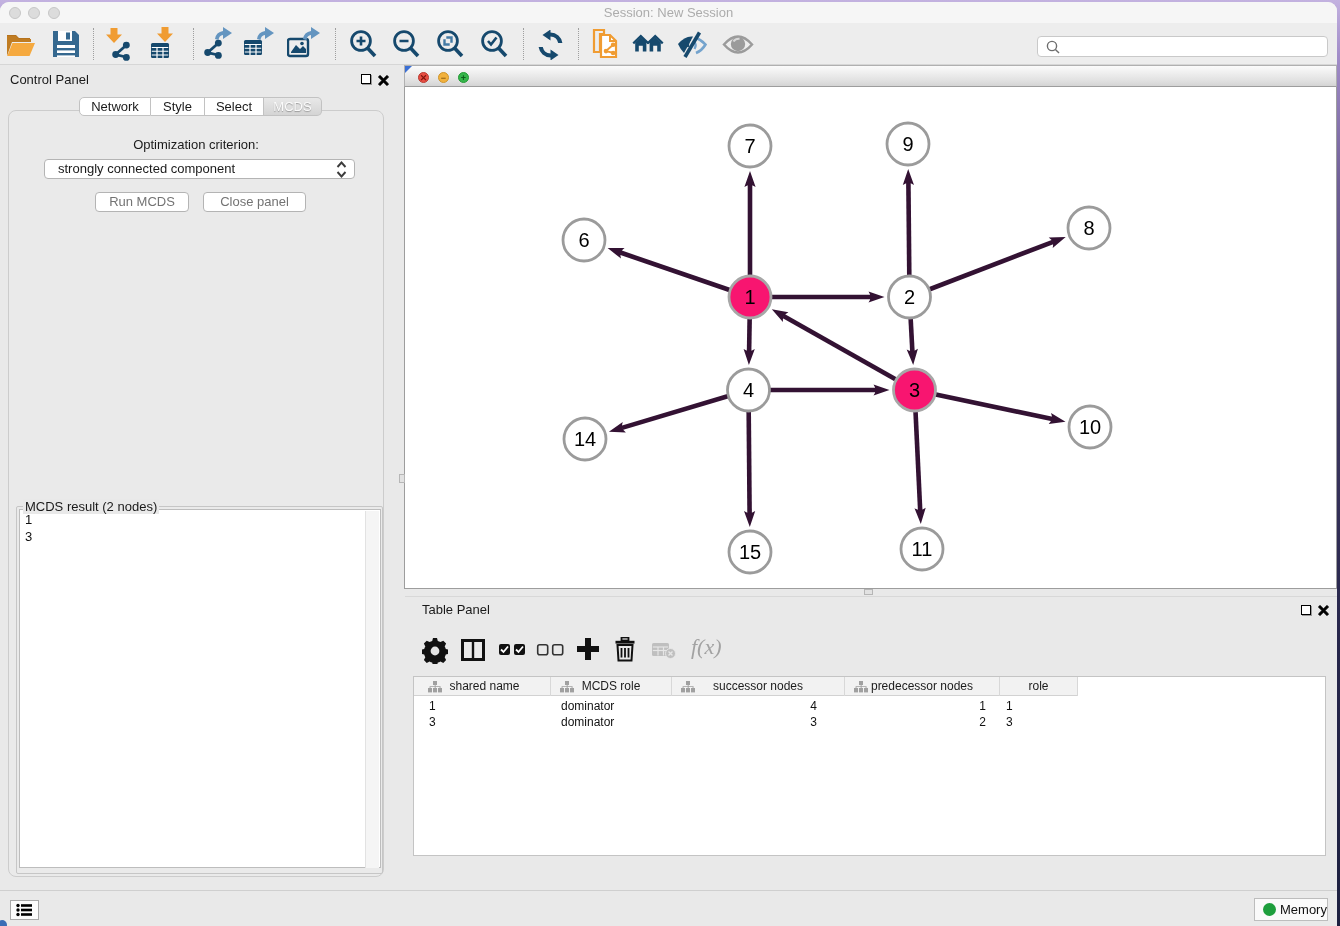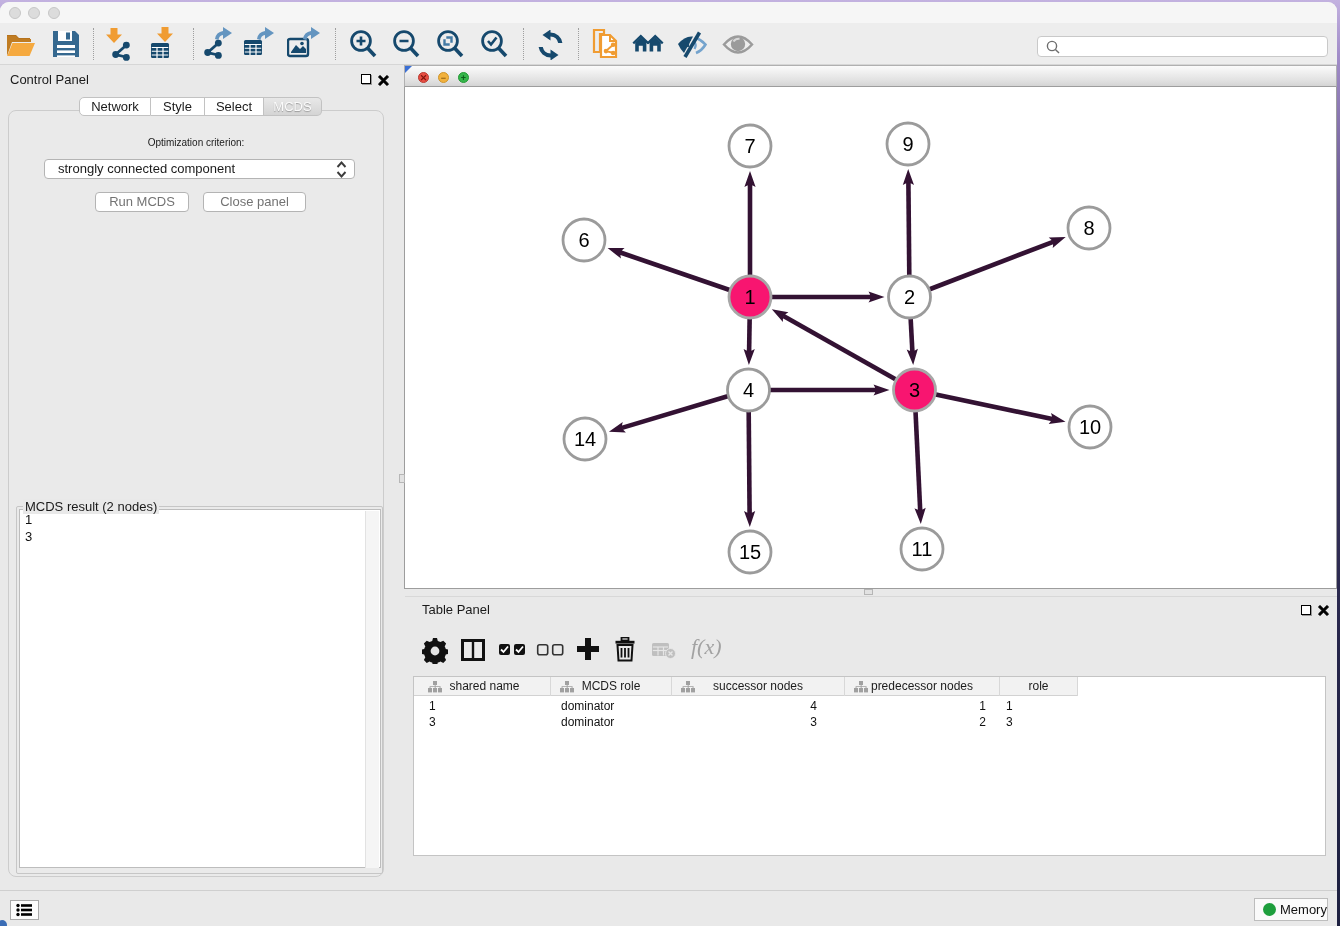--- a/index.html
+++ b/index.html
@@ -22,21 +22,21 @@
 
 #ctrlpanel { position:absolute; left:0; top:64px; width:392px; height:824px; background:#e9e9e9; }
 #cp-title { position:absolute; left:10px; top:6px; font-size:13px; color:#1a1a1a; }
 #cp-float { position:absolute; left:361px; top:8px; width:10px; height:10px; border:1.5px solid #000; background:#fff; box-shadow:1px 1px 0 #9a9a9a;}
 #cp-inner { position:absolute; left:8px; top:44px; width:376px; height:767px; background:#eaeaea; border:1px solid #cccccc; border-radius:8px; }
 .tabrow { position:absolute; display:flex; }
 .tab { height:19px; background:#fff; border:1px solid #c2c2c2; border-left:none; font-size:13px; color:#1a1a1a; text-align:center; line-height:18px; padding:0 0; }
 .tab.first { border-left:1px solid #c2c2c2; border-radius:5px 0 0 5px; }
 .tab.last { border-radius:0 5px 5px 0; }
 .tab.sel { background:linear-gradient(180deg,#e8e8e8,#d4d4d4); color:#fbfbfb; text-shadow:0 1px 1px #9a9a9a; }
-#optlabel { position:absolute; left:0; top:71px; width:392px; text-align:center; font-size:10px; color:#1a1a1a; }
+#optlabel { position:absolute; left:0; top:71px; width:392px; text-align:center; font-size:13px; color:#1a1a1a; }
 #dropdown { position:absolute; left:44px; top:93px; width:311px; height:20px; background:#fff; border:1px solid #b4b4b4; border-radius:4px; font-size:13px; color:#1a1a1a; line-height:18px; padding-left:13px; }
 #dd-arrows { position:absolute; right:7px; top:1px; }
 .btn { position:absolute; height:20px; background:#fff; border:1px solid #b4b4b4; border-radius:4px; font-size:13px; color:#737373; text-align:center; line-height:18px; }
 
 #fieldset { position:absolute; left:16px; top:440px; width:367px; height:368px; border:1px solid #c6c6c6; border-radius:2px; }
 #fs-legend { position:absolute; left:6px; top:-8px; background:#e9e9e9; padding:0 2px; font-size:13px; color:#1a1a1a; }
 #fs-text { position:absolute; left:2px; top:2px; width:362px; height:359px; background:#fff; border:1px solid #bdbdbd; font-size:13px; color:#111; line-height:16.5px; padding:2px 0 0 5px; }
 #fs-sb { position:absolute; right:1px; top:1px; width:14px; height:357px; background:#f5f5f5; border-left:1px solid #e2e2e2; }
 
 #netwin { position:absolute; left:404px; top:63px; width:933px; height:524px; }
@@ -61,20 +61,21 @@
 #listbtn { position:absolute; left:10px; top:9px; width:29px; height:20px; background:#fcfcfc; border:1px solid #a9a9a9; }
 #membtn { position:absolute; left:1254px; top:7px; width:74px; height:23px; background:#fafafa; border:1px solid #bdbdbd; font-size:13px; color:#111; }
 </style>
 </head>
 <body>
 <div id="window">
   <div id="titlebar">
     <div class="tl" style="left:9px;"></div>
     <div class="tl" style="left:28px;"></div>
     <div class="tl" style="left:48px;"></div>
+    <div id="title">Session: New Session</div>
   </div>
   <div id="toolbar">
     <div class="sep" style="left:93px;"></div>
       <div class="sep" style="left:193px;"></div>
       <div class="sep" style="left:335px;"></div>
       <div class="sep" style="left:523px;"></div>
       <div class="sep" style="left:578px;"></div>
 <svg class="tbi" style="left:4px; top:6px;" width="34" height="32" viewBox="0 0 34 32">
         <path d="M3,6 L12,6 L15,9 L26,9 L26,13 L3,13 Z" fill="#b5721d"></path>
 <path d="M3,27 L3,7 L12,7 L15,10 L27,10 L27,13 L8,13 L3,27 Z" fill="#c07c22"></path>

